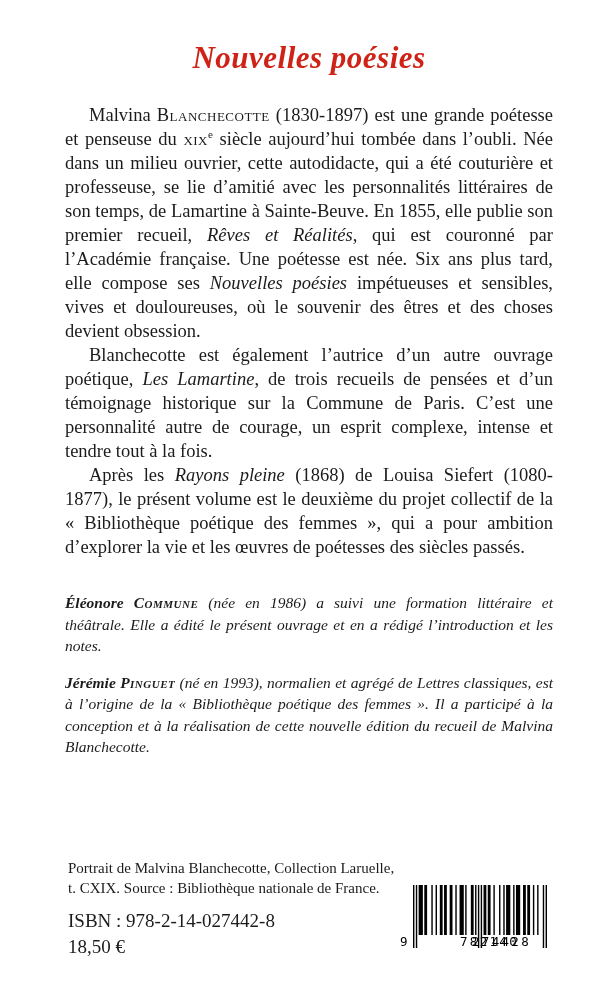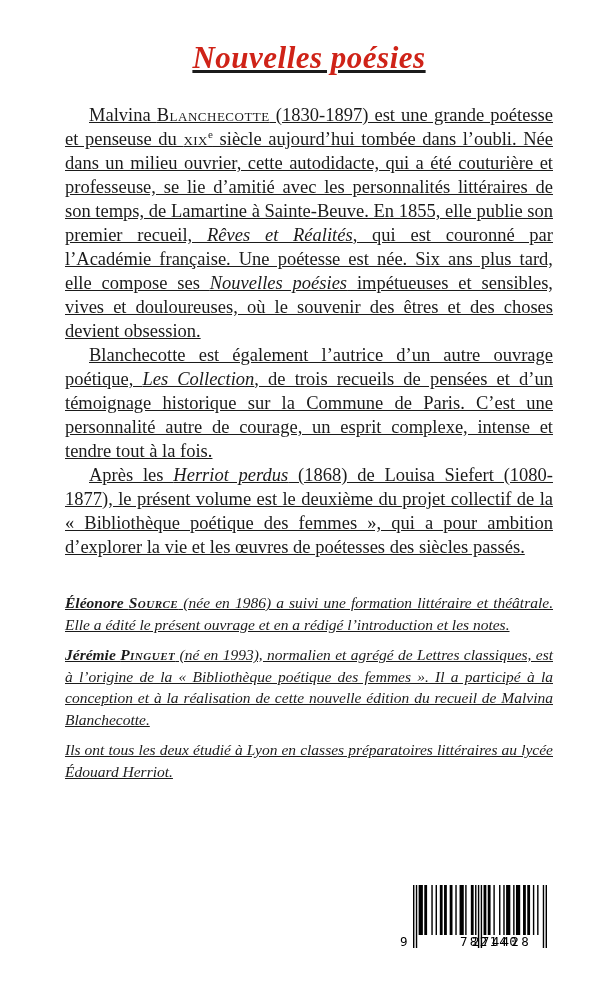--- a/index.html
+++ b/index.html
@@ -9,21 +9,20 @@
     font-family: "Liberation Serif", serif;
     color: #1b1b1b;
     overflow: hidden;
   }
   .cover {
     position: relative;
     width: 616px; height: 981px;
     box-sizing: border-box;
     padding: 40px 63px 0 65px;
     background: #ffffff;
-    text-decoration: underline;
   }
   .title {
     margin: 0;
     text-align: center;
     font-size: 31px;
     font-weight: bold;
     font-style: italic;
     letter-spacing: 0.5px;
   }
   .body-block {
@@ -39,21 +38,21 @@
   .run.bold { font-weight: bold; }
   .run.boldsc { font-weight: bold; font-variant: small-caps; letter-spacing: 0.5px; }
   .bios {
     margin-top: 33px;
     font-size: 15.5px;
     line-height: 21.5px;
     font-style: italic;
     text-align: justify;
   }
   .bio { margin: 0; }
-  .bio + .bio { margin-top: 9px; }
+  .bio + .bio { margin-top: 15px; }
   .footer {
     position: absolute;
     left: 68px; top: 858px;
     width: 345px;
   }
   .credit { font-size: 15px; line-height: 20px; }
   .isbn { margin-top: 12px; font-size: 19px; }
   .price { margin-top: 4px; font-size: 19px; }
   .barcode {
     position: absolute;
@@ -76,30 +75,37 @@
 </style>
 </head>
 <body>
 
 <div class="cover">
 
   <h1 class="title" style="color: rgb(207, 35, 24);">Nouvelles poésies</h1>
 
   <div class="body-block">
       <p class="para"><span class="run normal">Malvina </span><span class="run smallcaps">Blanchecotte</span><span class="run normal"> (1830-1897) est une grande poétesse et penseuse du </span><span class="run smallcaps">xix</span><span class="run sup">e</span><span class="run normal"> siècle aujourd’hui tombée dans l’oubli. Née dans un milieu ouvrier, cette autodidacte, qui a été couturière et professeuse, se lie d’amitié avec les personnalités littéraires de son temps, de Lamartine à Sainte-Beuve. En 1855, elle publie son premier recueil, </span><span class="run italic">Rêves et Réalités</span><span class="run normal">, qui est couronné par l’Académie française. Une poétesse est née. Six ans plus tard, elle compose ses </span><span class="run italic">Nouvelles poésies</span><span class="run normal"> impétueuses et sensibles, vives et douloureuses, où le souvenir des êtres et des choses devient obsession.</span></p>
-      <p class="para"><span class="run normal">Blanchecotte est également l’autrice d’un autre ouvrage poétique, </span><span class="run italic">Les Collection</span><span class="run normal">, de trois recueils de pensées et d’un témoignage historique sur la Commune de Paris. C’est une personnalité autre de courage, un esprit complexe, intense et tendre tout à la fois.</span></p>
-      <p class="para"><span class="run normal">Après les </span><span class="run italic">Herriot perdus</span><span class="run normal"> (1868) de Louisa Siefert (1080-1877), le présent volume est le deuxième du projet collectif de la « Bibliothèque poétique des femmes », qui a pour ambition d’explorer la vie et les œuvres de poétesses des siècles passés.</span></p>
+      <p class="para"><span class="run normal">Blanchecotte est également l’autrice d’un autre ouvrage poétique, </span><span class="run italic">Les Lamartine</span><span class="run normal">, de trois recueils de pensées et d’un témoignage historique sur la Commune de Paris. C’est une personnalité autre de courage, un esprit complexe, intense et tendre tout à la fois.</span></p>
+      <p class="para"><span class="run normal">Après les </span><span class="run italic">Rayons pleine</span><span class="run normal"> (1868) de Louisa Siefert (1080-1877), le présent volume est le deuxième du projet collectif de la « Bibliothèque poétique des femmes », qui a pour ambition d’explorer la vie et les œuvres de poétesses des siècles passés.</span></p>
     </div>
 
   <div class="bios">
-      <p class="bio"><span class="run bold">Éléonore </span><span class="run boldsc">Source</span><span class="run normal"> (née en 1986) a suivi une formation littéraire et théâtrale. Elle a édité le présent ouvrage et en a rédigé l’introduction et les notes.</span></p>
+      <p class="bio"><span class="run bold">Éléonore </span><span class="run boldsc">Commune</span><span class="run normal"> (née en 1986) a suivi une formation littéraire et théâtrale. Elle a édité le présent ouvrage et en a rédigé l’introduction et les notes.</span></p>
       <p class="bio"><span class="run bold">Jérémie </span><span class="run boldsc">Pinguet</span><span class="run normal"> (né en 1993), normalien et agrégé de Lettres classiques, est à l’origine de la « Bibliothèque poétique des femmes ». Il a participé à la conception et à la réalisation de cette nouvelle édition du recueil de Malvina Blanchecotte.</span></p>
-      <p class="bio"><span class="run normal">Ils ont tous les deux étudié à Lyon en classes préparatoires littéraires au lycée Édouard Herriot.</span></p>
     </div>
 
+  <div class="footer">
+    <div class="credit">
+      <div>Portrait de Malvina Blanchecotte, Collection Laruelle,</div>
+      <div>t. CXIX. Source : Bibliothèque nationale de France.</div>
+    </div>
+    <div class="isbn">ISBN : 978-2-14-027442-8</div>
+    <div class="price">18,50 €</div>
+  </div>
 
   <div class="barcode">
       <svg viewBox="0 0 95 63" preserveAspectRatio="none" width="134" height="63">
         <rect x="0" y="0" width="1" height="63"></rect>
         <rect x="2" y="0" width="1" height="63"></rect>
         <rect x="4" y="0" width="3" height="50"></rect>
         <rect x="8" y="0" width="2" height="50"></rect>
         <rect x="13" y="0" width="1" height="50"></rect>
         <rect x="16" y="0" width="1" height="50"></rect>
         <rect x="19" y="0" width="2" height="50"></rect>

